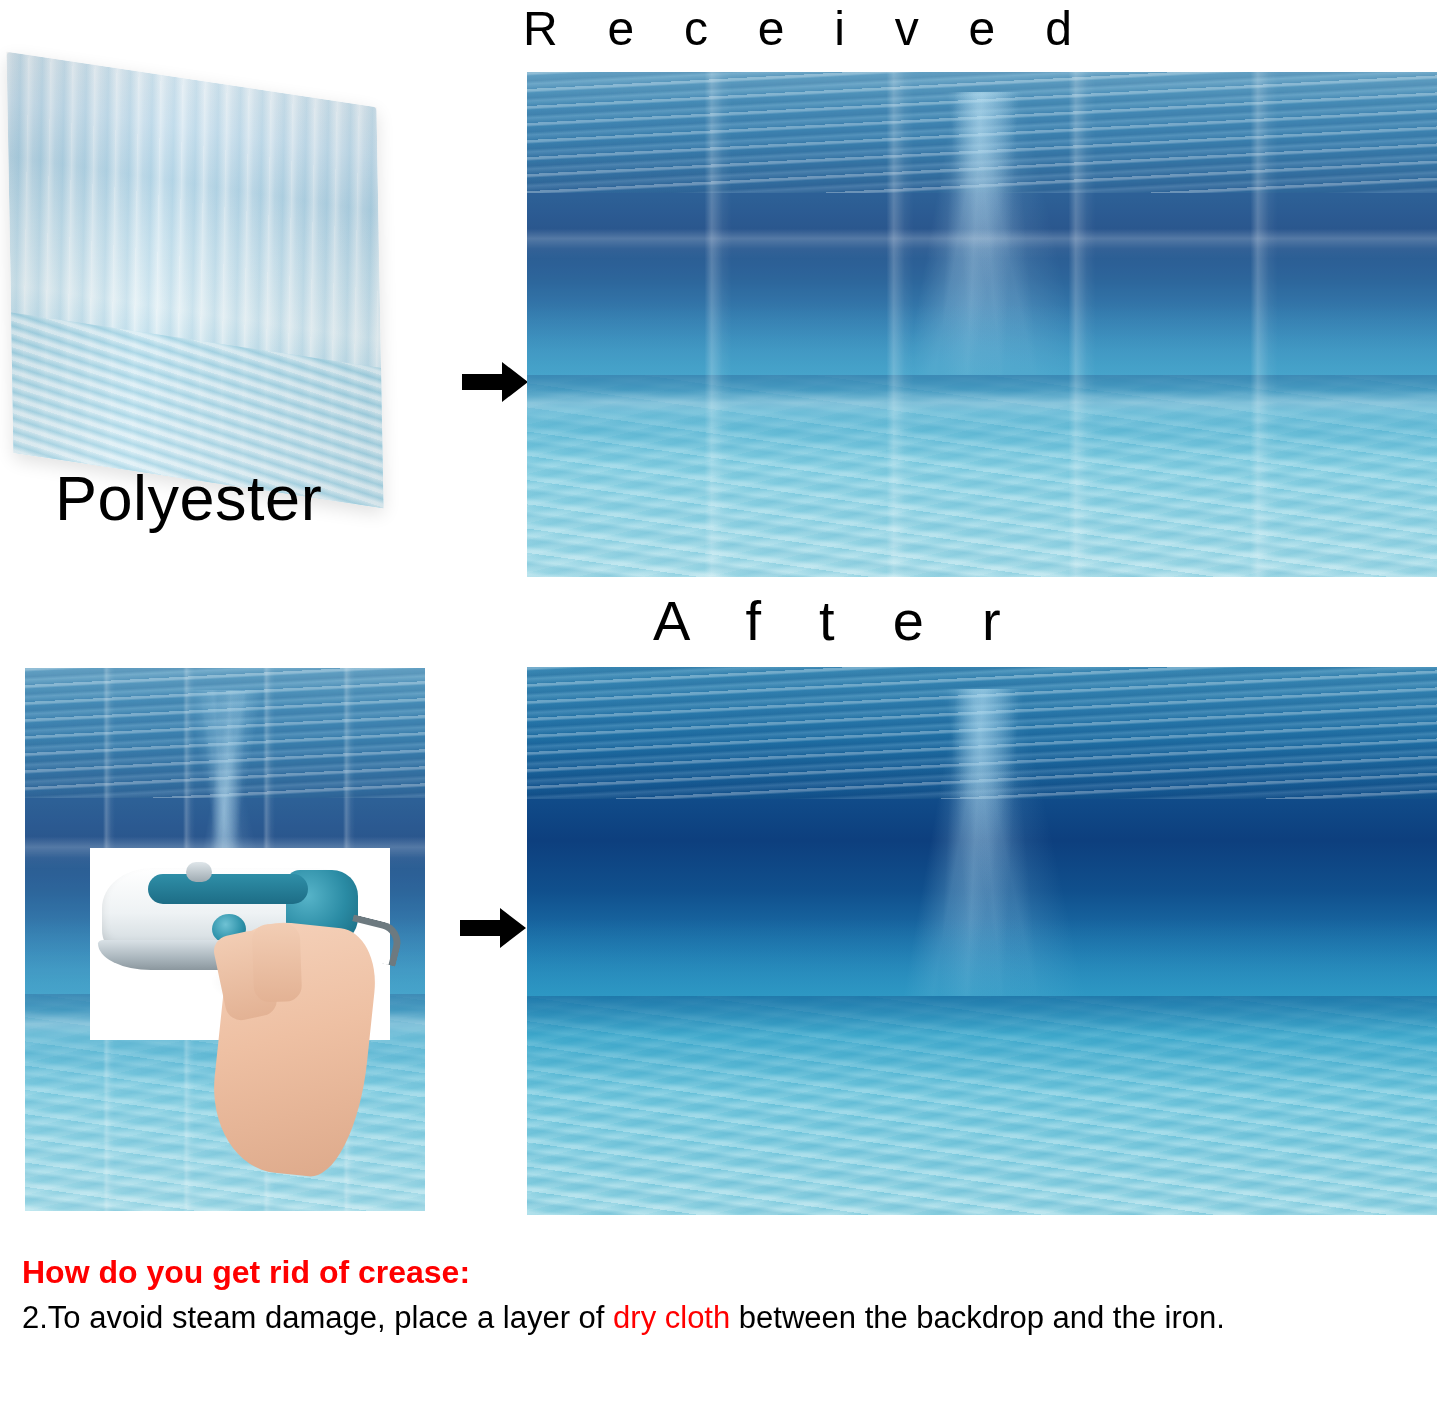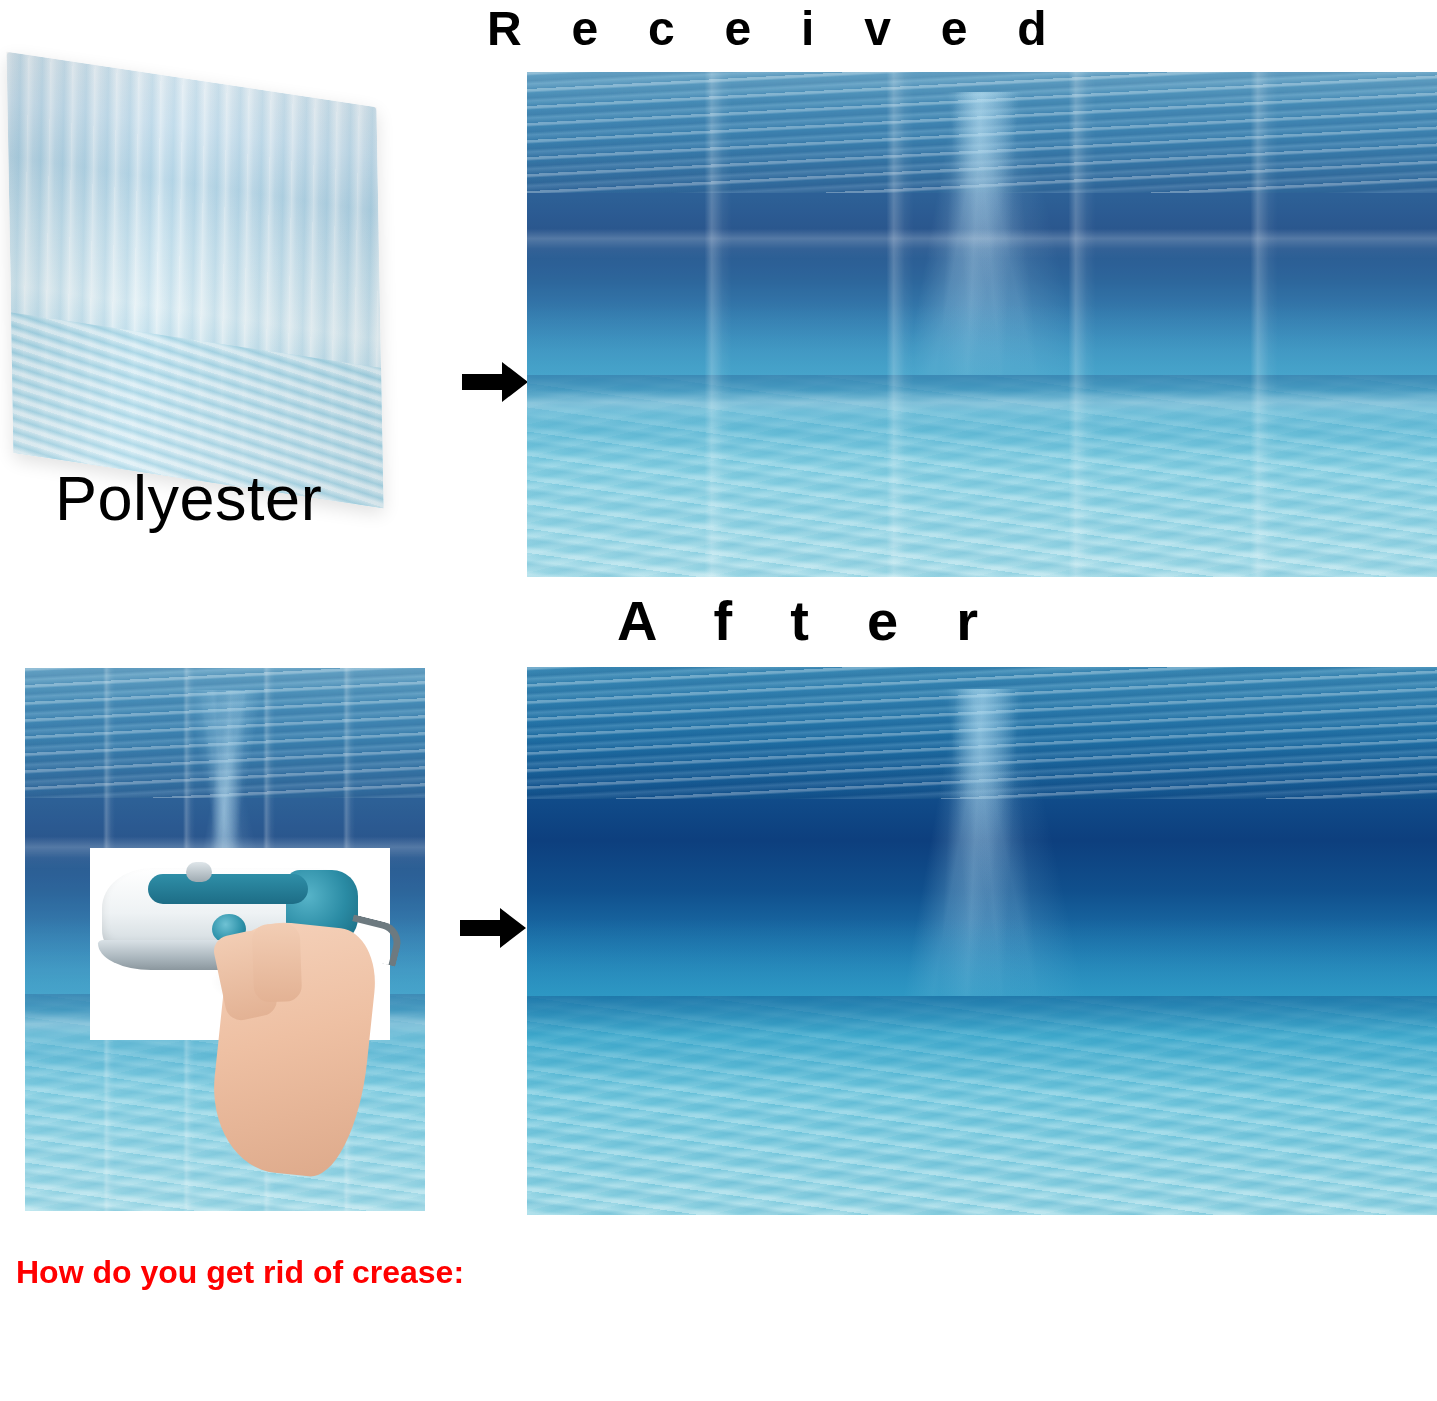--- a/index.html
+++ b/index.html
@@ -11,24 +11,25 @@
     width: 1437px;
     height: 1401px;
     position: relative;
     font-family: "Liberation Sans", sans-serif;
     overflow: hidden;
   }
 
   
   .heading {
     position: absolute;
-    font-weight: bold;
+    font-weight: normal;
     color: #000000;
     letter-spacing: 0.38em;
     white-space: nowrap;
+    margin-left: 36px;
   }
   #heading-received {
     left: 487px;
     top: 2px;
     font-size: 48px;
     line-height: 54px;
   }
   #heading-after {
     left: 617px;
     top: 596px;
@@ -303,21 +304,21 @@
   .hand-shadow {
     position: absolute;
     left: 120px; top: 104px;
     width: 170px; height: 60px;
     background: radial-gradient(ellipse at center, rgba(0,0,0,0.16) 0%, rgba(0,0,0,0) 70%);
   }
 
   
   #instructions {
     position: absolute;
-    left: 16px;
+    left: 22px;
     top: 1252px;
     width: 1400px;
   }
   #instr-title {
     color: #ff0000;
     font-size: 32px;
     font-weight: bold;
     margin: 0 0 6px 0;
     line-height: 40px;
   }
@@ -395,13 +396,16 @@
   <div class="uw-surface"></div>
   <div class="uw-rays"></div>
   <div class="uw-sand-top-fade"></div>
   <div class="uw-sand"></div>
 </div>
 
 <div id="instructions">
   <div id="instr-title">How do you get rid of crease:</div>
 
 
+  <div class="instr-line">
+    <span>2.To avoid steam damage, place a layer of </span><span class="red">dry cloth</span><span> between the backdrop and the iron.</span>
+  </div>
 </div>
 
 </body></html>

